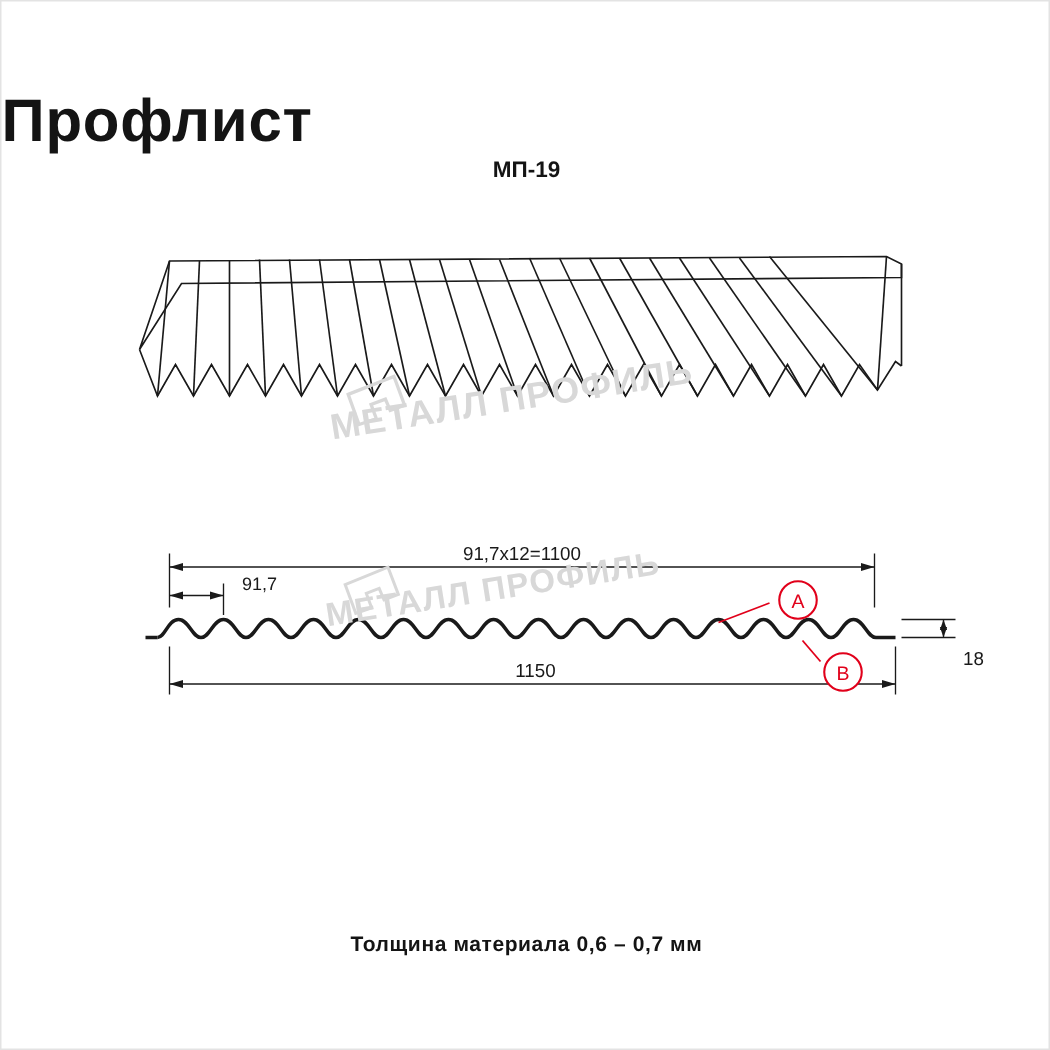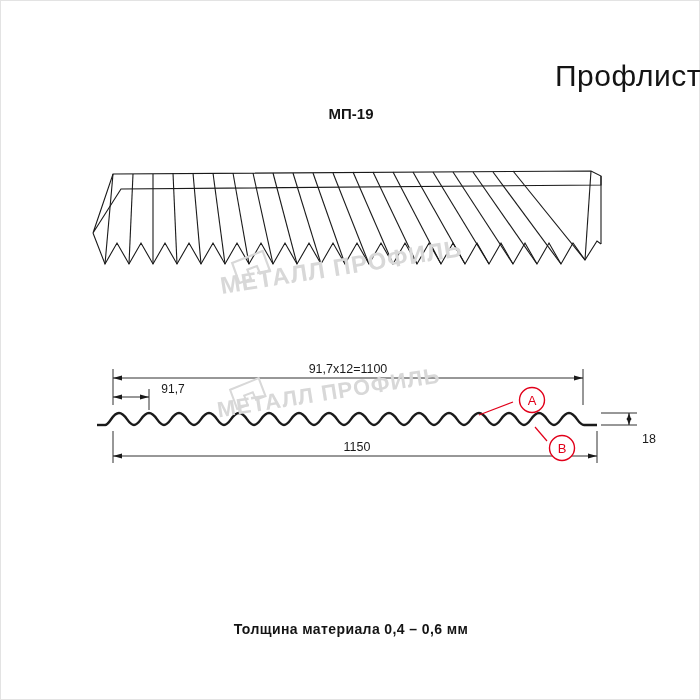--- a/index.html
+++ b/index.html
@@ -19,23 +19,23 @@
     position: absolute;
     inset: 0;
     border: 1px solid #e3e3e3;
     box-sizing: border-box;
   }
   .title {
     position: absolute;
     top: 58px;
     left: 0;
     width: 700px;
-    text-align: right;
-    font-size: 30px;
-    font-weight: normal;
+    text-align: left;
+    font-size: 40px;
+    font-weight: bold;
     letter-spacing: 0.5px;
     color: #141414;
   }
   .subtitle {
     position: absolute;
     top: 104px;
     left: 0;
     width: 700px;
     text-align: center;
     font-size: 15px;
@@ -226,15 +226,15 @@
       <path d="M232 259 L264 252 L268 272 L258 274 L256 266 L246 268 L248 278 L236 280 Z" fill="none" stroke="#d8d8d8" stroke-width="2.2" transform="rotate(-9 250 266)"></path>
     </g>
     <g opacity="1">
       <path d="M230 386 L260 379 L264 398 L254 400 L252 392 L243 394 L245 404 L234 406 Z" fill="none" stroke="#d8d8d8" stroke-width="2" transform="rotate(-9 247 393)"></path>
     </g>
   </svg>
 
   <div class="wm wm-1">МЕТАЛЛ ПРОФИЛЬ</div>
   <div class="wm wm-2">МЕТАЛЛ ПРОФИЛЬ</div>
 
-  <div class="footer-note">Толщина материала 0,4 – 0,6 мм</div>
+  <div class="footer-note">Толщина материала 0,6 – 0,7 мм</div>
 
 </div>
 
 </body></html>

